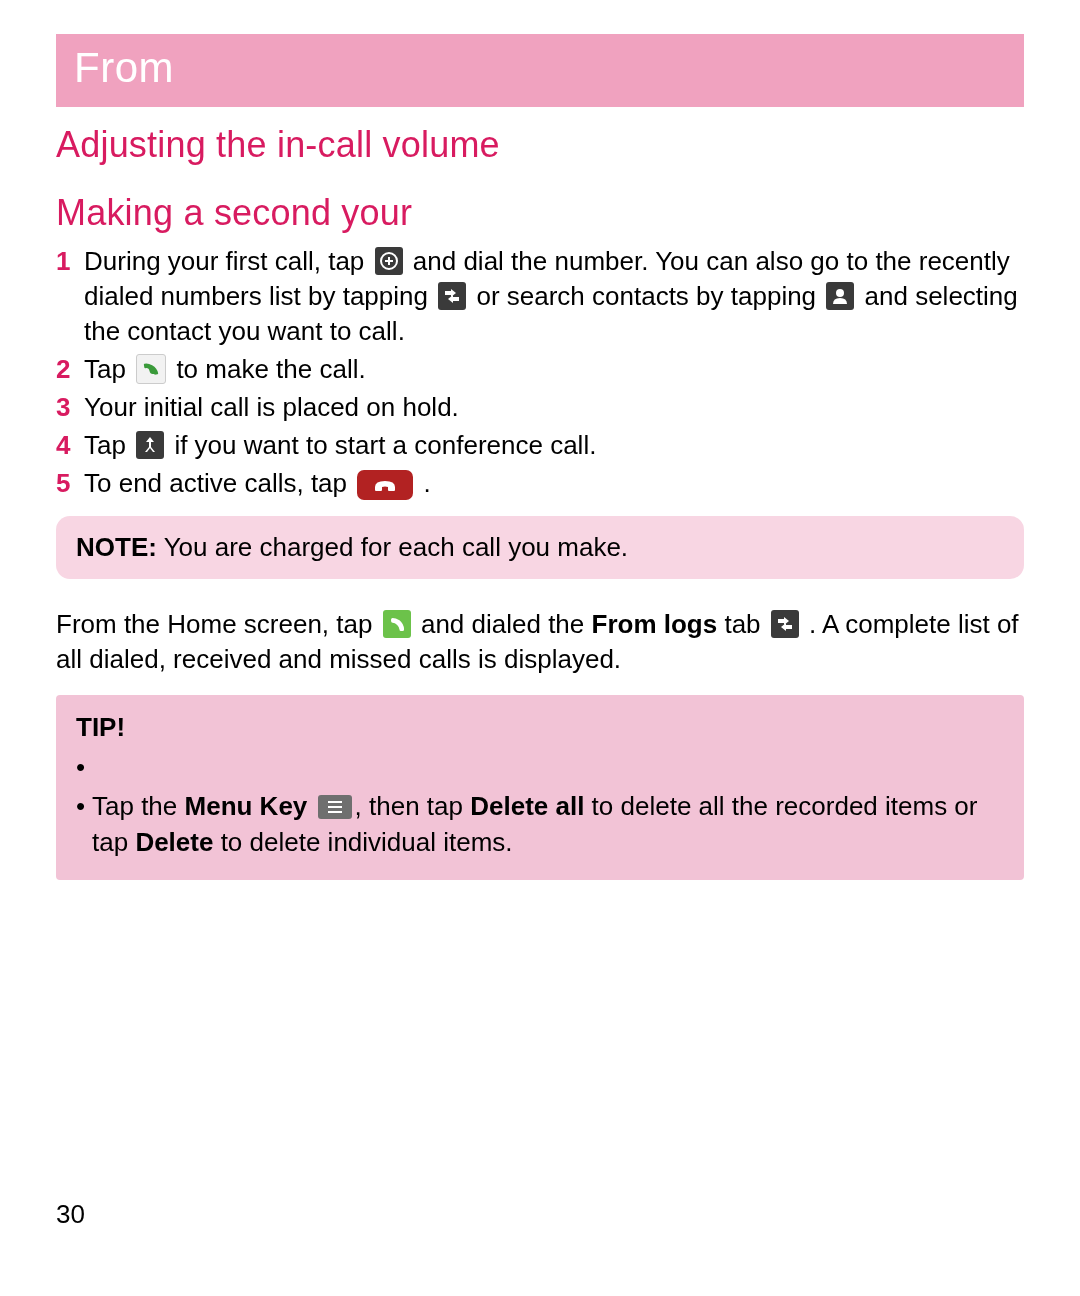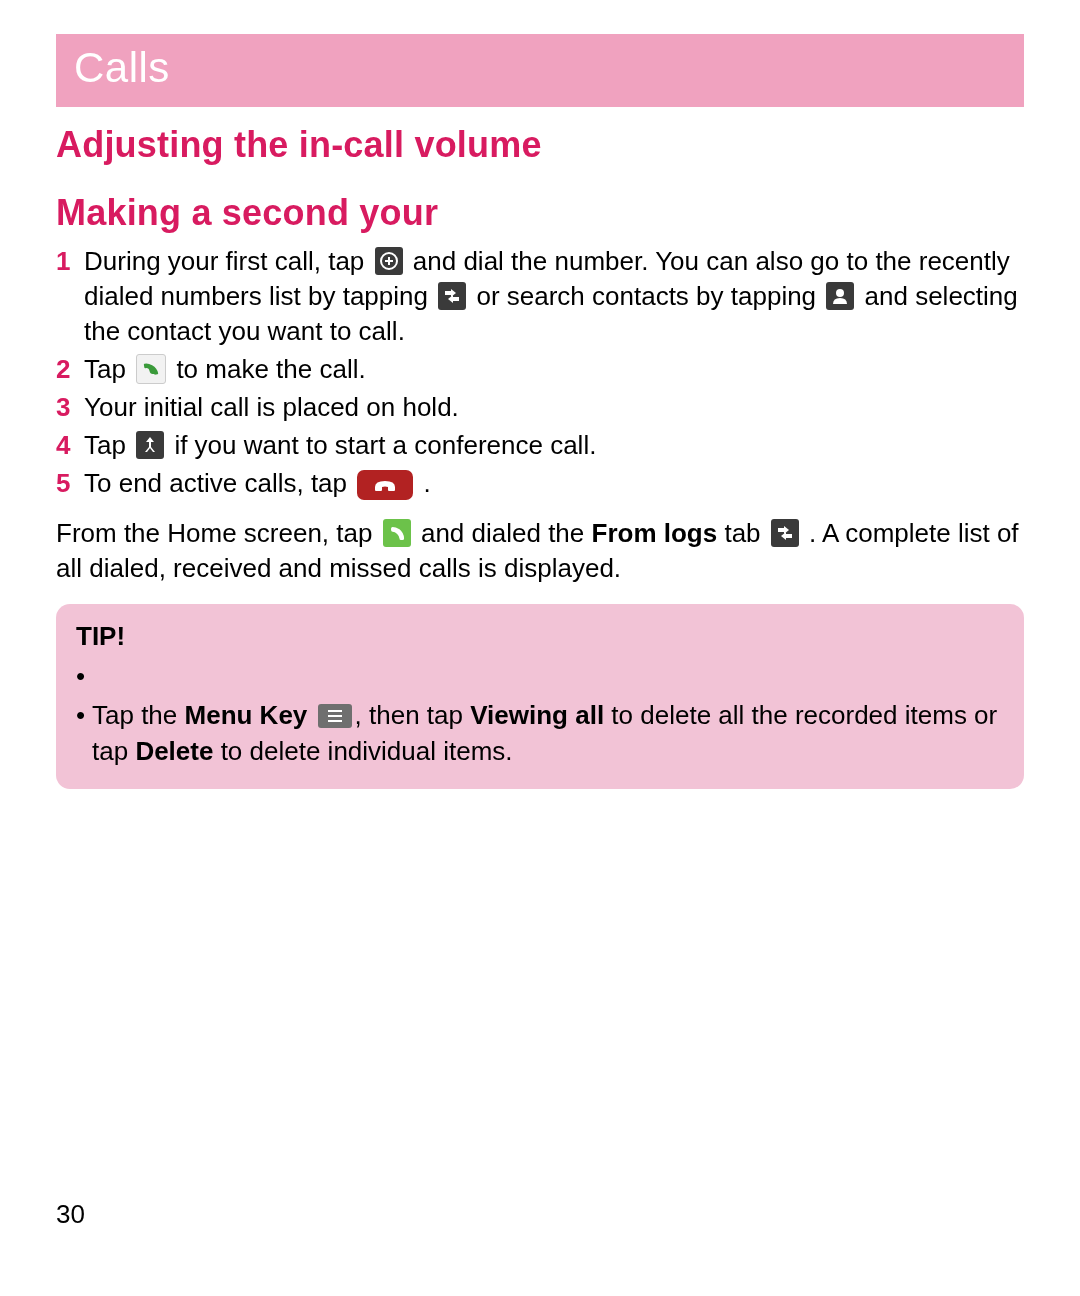--- a/index.html
+++ b/index.html
@@ -24,21 +24,21 @@
     margin-bottom: 14px;
   }
   .chapter-bar span {
     color: #fff;
     font-size: 42px;
     font-weight: 500;
     letter-spacing: 0.5px;
   }
   h2.section {
     color: #d81b60;
-    font-weight: 700;
+    font-weight: 400;
     font-size: 36px;
     margin: 20px 0 6px 0;
     letter-spacing: 0.2px;
   }
   h2.section.first { margin-top: 4px; }
   p.body { margin: 4px 0 18px 0; }
   .ol { margin: 4px 0 14px 0; }
   .li {
     display: flex;
     align-items: flex-start;
@@ -109,21 +109,21 @@
 
   .note-box {
     background: #f8d6e3;
     border-radius: 14px;
     padding: 14px 20px;
     margin: 14px 0 28px 0;
   }
   .note-box strong { font-weight: bold; }
   .tip-box {
     background: #f2c3d6;
-    border-radius: 14px;
+    border-radius: 4px;
     padding: 14px 20px 18px 20px;
     margin: 14px 0;
     line-height: 1.4;
   }
   .tip-box .tip-title { font-weight: bold; margin-bottom: 4px; }
   .tip-box .bul {
     display: flex;
     margin: 2px 0;
   }
   .tip-box .bul .dot {
@@ -136,21 +136,21 @@
     font-size: 26px;
   }
   .bold { font-weight: bold; }
 </style>
 </head>
 <body>
 
 <div class="page">
 
   <div class="chapter-bar">
-    <span>Calls</span>
+    <span>From</span>
   </div>
 
   <h2 class="section first">Adjusting the in-call volume</h2>
 
   <h2 class="section">Making a second your</h2>
   <div class="ol">
 
     <div class="li">
       <div class="li-num">1</div>
       <div class="li-body">
@@ -218,20 +218,23 @@
         <span class="icon-inline pill-red">
           <svg viewBox="0 0 28 28">
               <path d="M4 16 Q4 10 14 10 Q24 10 24 16 L24 19 Q24 20 23 20 L18 20 Q17 20 17 19 L17 16 Q14 15 11 16 L11 19 Q11 20 10 20 L5 20 Q4 20 4 19 Z" fill="#fff"></path>
             </svg>
         </span>
         <span>.</span>
       </div>
     </div>
   </div>
 
+  <div class="note-box">
+    <strong>NOTE:</strong><span> You are charged for each call you make.</span>
+  </div>
 
   <p class="body">
     <span>From the Home screen, tap </span>
     <span class="icon-inline sq-green">
       <svg viewBox="0 0 20 20">
           <path d="M5 3 Q3 3 3 5 L3 7 Q3 9 5 9 Q8 9 11 12 Q14 15 14 18 Q14 20 16 20 L18 20 Q20 20 20 18 Q20 11 14 6 Q9 3 5 3 Z" fill="#fff" transform="scale(0.85) translate(1 1)"></path>
         </svg>
     </span>
     <span> and dialed the </span>
     <span class="bold">From logs</span>
@@ -253,19 +256,19 @@
     <div class="bul">
       <div class="dot">•</div>
       <div>
         <span>Tap the </span><span class="bold">Menu Key</span><span> </span>
         <span class="icon-inline menu-key">
           <svg viewBox="0 0 20 16">
               <line x1="3" y1="3" x2="17" y2="3" stroke="#fff" stroke-width="2"></line>
               <line x1="3" y1="8" x2="17" y2="8" stroke="#fff" stroke-width="2"></line>
               <line x1="3" y1="13" x2="17" y2="13" stroke="#fff" stroke-width="2"></line>
             </svg>
-        </span><span>, then tap </span><span class="bold">Viewing all</span><span> to delete all the recorded items or tap </span><span class="bold">Delete</span><span> to delete individual items.</span>
+        </span><span>, then tap </span><span class="bold">Delete all</span><span> to delete all the recorded items or tap </span><span class="bold">Delete</span><span> to delete individual items.</span>
       </div>
     </div>
   </div>
 
   <div class="page-num">30</div>
 </div>
 
 </body></html>

